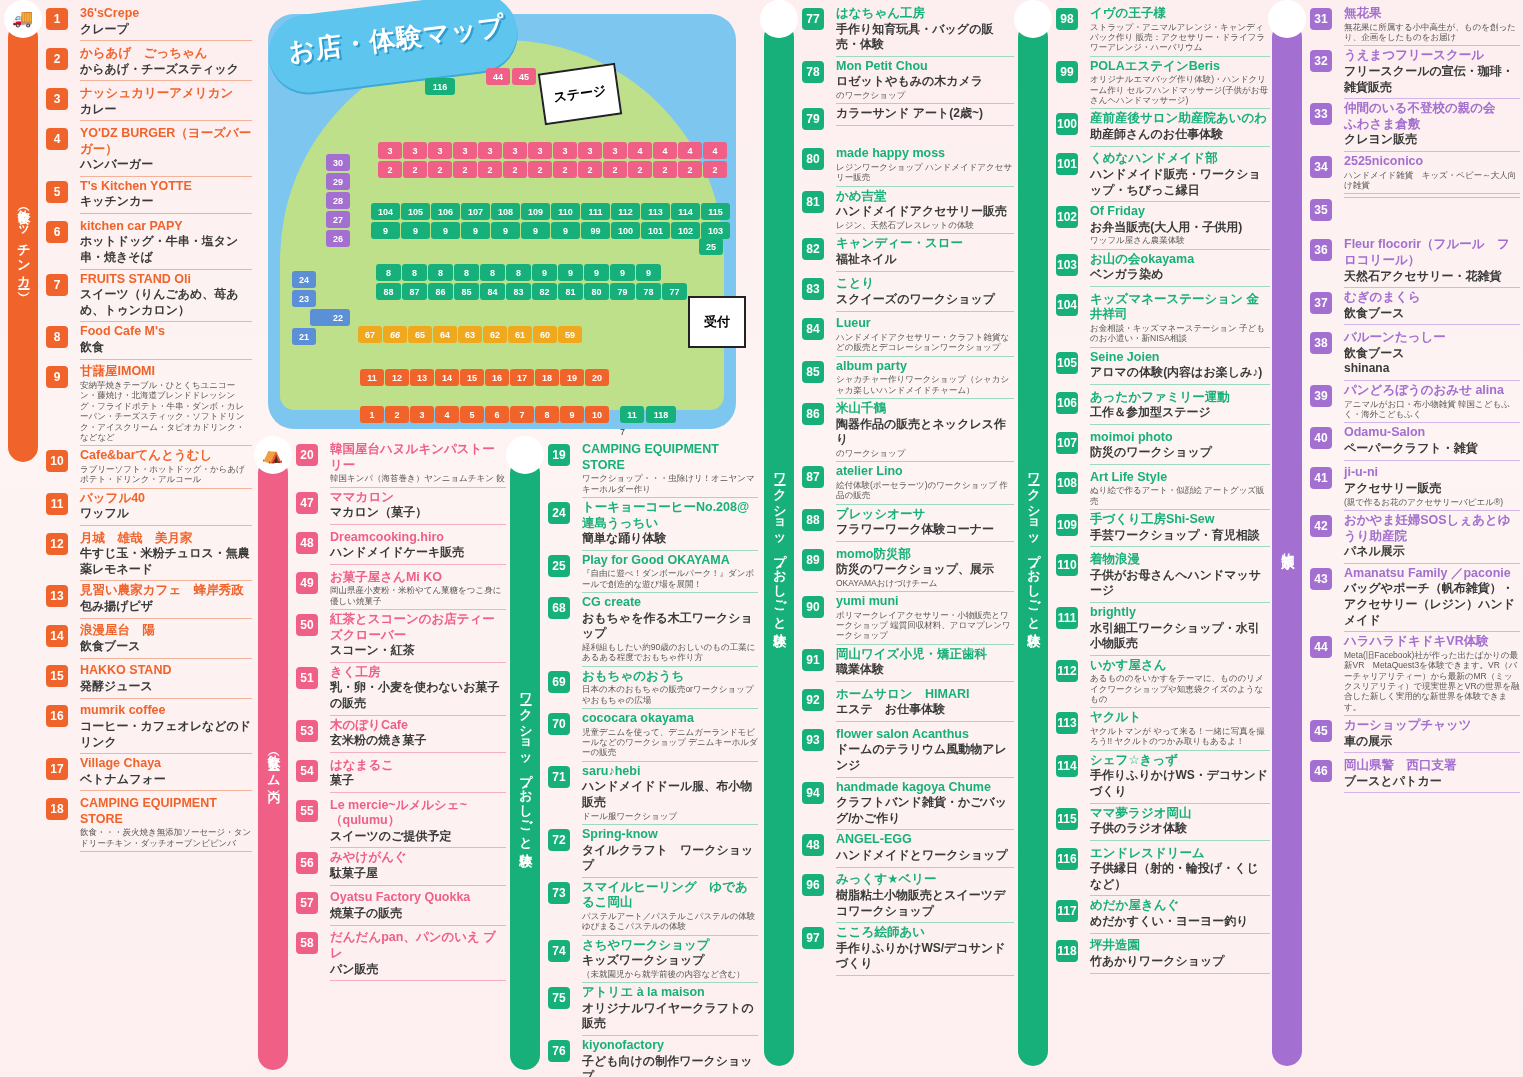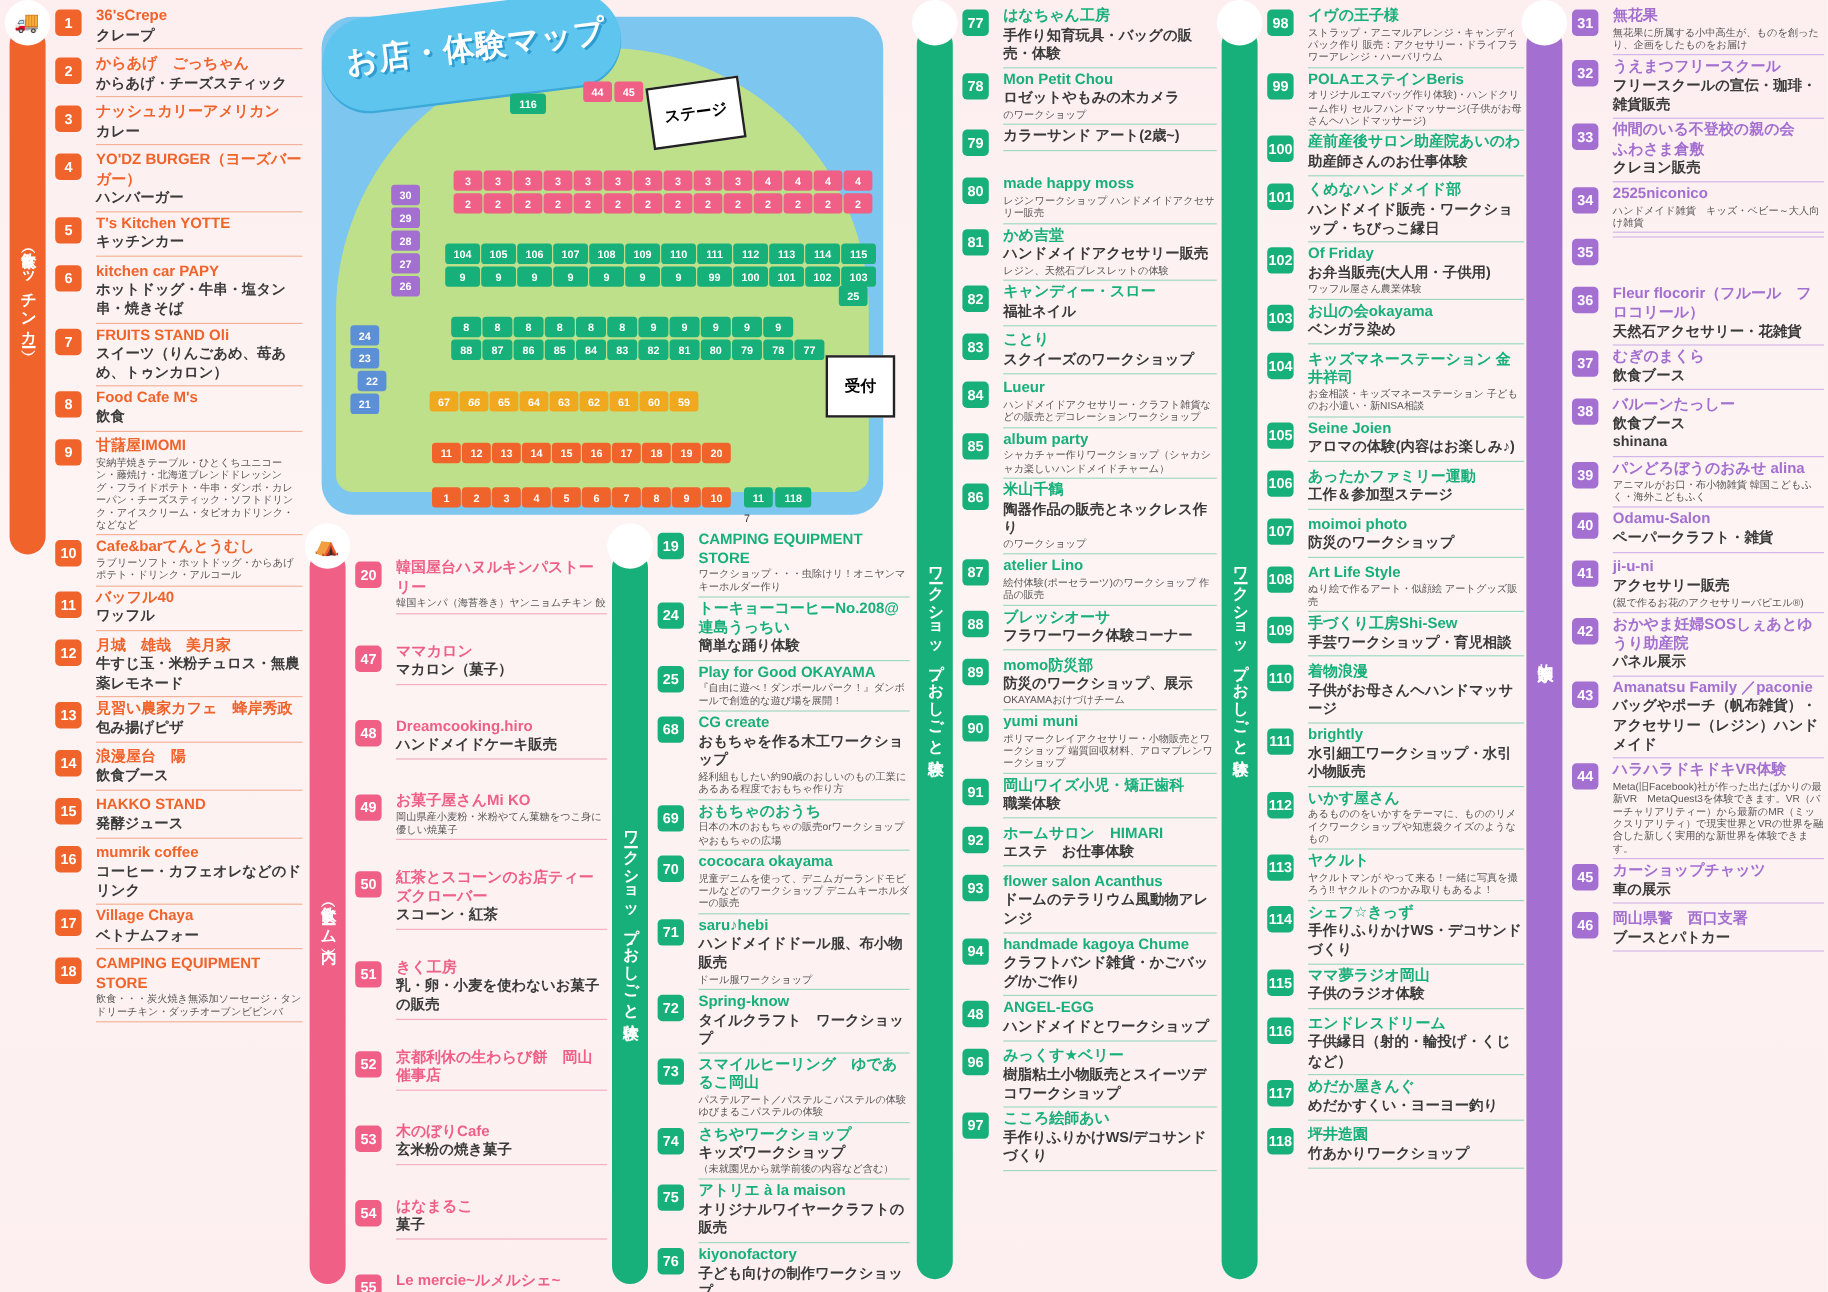--- a/index.html
+++ b/index.html
@@ -39,21 +39,21 @@
     color:#fff;font-size:12px;font-weight:bold;
     display:flex;align-items:center;justify-content:center;
   }
   .entry .nm{font-size:12.5px;font-weight:bold;line-height:1.25;}
   .entry .sub{font-size:12px;color:#3a3a3a;line-height:1.3;font-weight:bold;}
   .entry .tiny{font-size:8.5px;color:#555;line-height:1.22;font-weight:normal;}
   .entry .line{border-bottom:1px solid #e7b9c0;margin-top:3px;}
 
   
   .c-orange .num{background:#f0632a;} .c-orange .nm{color:#f0632a;}
-  .c-pink   .num{background:#ef5f86;} .c-pink   .nm{color:#ef5f86;margin-top:24px;}
+  .c-pink   .num{background:#ef5f86;} .c-pink   .nm{color:#ef5f86;}
   .c-green  .num{background:#18b07a;} .c-green  .nm{color:#18b07a;}
   .c-purple .num{background:#a36fd0;} .c-purple .nm{color:#a36fd0;}
 
   .c-orange .line{border-color:#f3b39a;}
   .c-pink   .line{border-color:#f4afc2;}
   .c-green  .line{border-color:#9fd9c4;}
   .c-purple .line{border-color:#d2b6e8;}
 
   
   .map-wrap{position:absolute;left:258px;top:6px;width:488px;height:430px;}
@@ -246,21 +246,21 @@
     <div id="mapleft1">
         <div class="cell pu" style="left: 68px; top: 148px;">30</div>
         <div class="cell pu" style="left: 68px; top: 167px;">29</div>
         <div class="cell pu" style="left: 68px; top: 186px;">28</div>
         <div class="cell pu" style="left: 68px; top: 205px;">27</div>
         <div class="cell pu" style="left: 68px; top: 224px;">26</div>
       </div>
     <div id="mapleft2">
         <div class="cell bl" style="left: 34px; top: 265px;">24</div>
         <div class="cell bl" style="left: 34px; top: 284px;">23</div>
-        <div class="cell bl" style="left: 40px; top: 303px;">22</div>
+        <div class="cell bl" style="left: 52px; top: 303px; padding-left: 16px;">22</div>
         <div class="cell bl" style="left: 34px; top: 322px;">21</div>
       </div>
   </div>
 
   <div class="col" style="left:8px;top:6px;width:248px;">
     <div class="vtab" style="left:0;top:16px;height:440px;background:#f0632a;">
       <div class="ico">🚚</div>
       <span>飲食（キッチンカー）</span>
     </div>
     <div class="colinner" style="margin-left:38px;width:206px;" id="col0">
@@ -411,25 +411,20 @@
           <div class="sub">スコーン・紅茶</div>
           <div class="line"></div>
         </div>
         <div class="entry c-pink">
           <div class="num">51</div>
           <div class="nm">きく工房</div>
           <div class="sub">乳・卵・小麦を使わないお菓子の販売</div>
           <div class="line"></div>
         </div>
         <div class="entry c-pink">
-          <div class="num">52</div>
-          <div class="nm">京都利休の生わらび餅　岡山催事店</div>
-          <div class="line"></div>
-        </div>
-        <div class="entry c-pink">
           <div class="num">53</div>
           <div class="nm">木のぼりCafe</div>
           <div class="sub">玄米粉の焼き菓子</div>
           <div class="line"></div>
         </div>
         <div class="entry c-pink">
           <div class="num">54</div>
           <div class="nm">はなまるこ</div>
           <div class="sub">菓子</div>
           <div class="line"></div>

